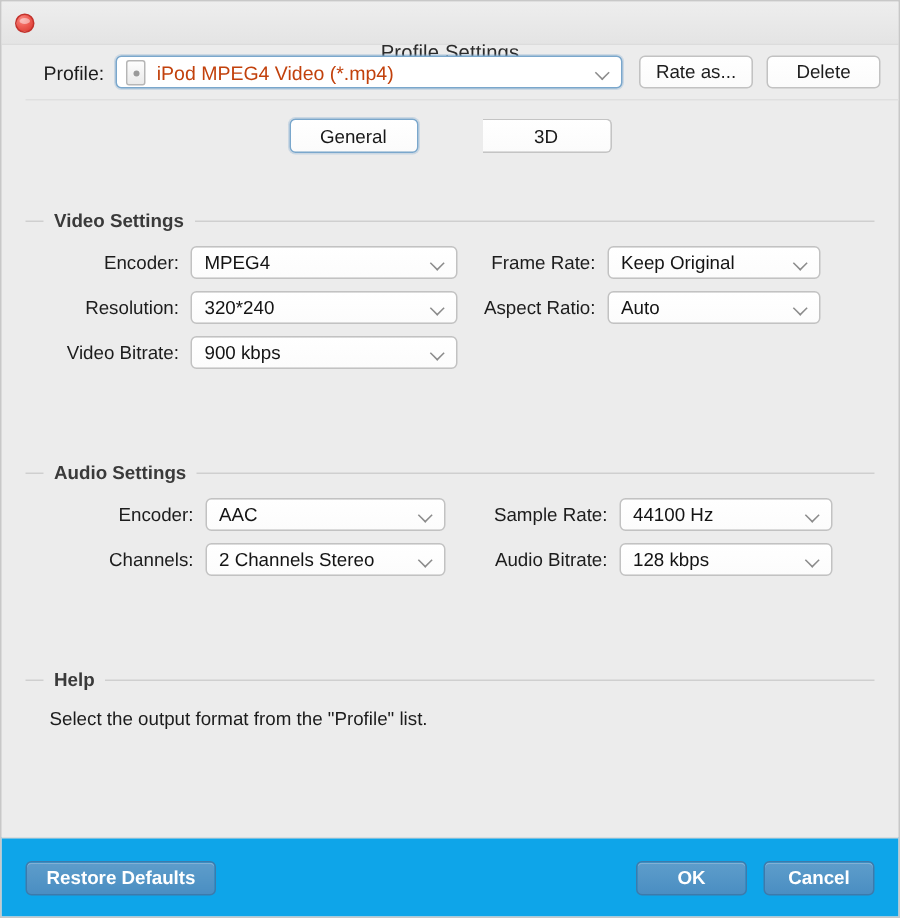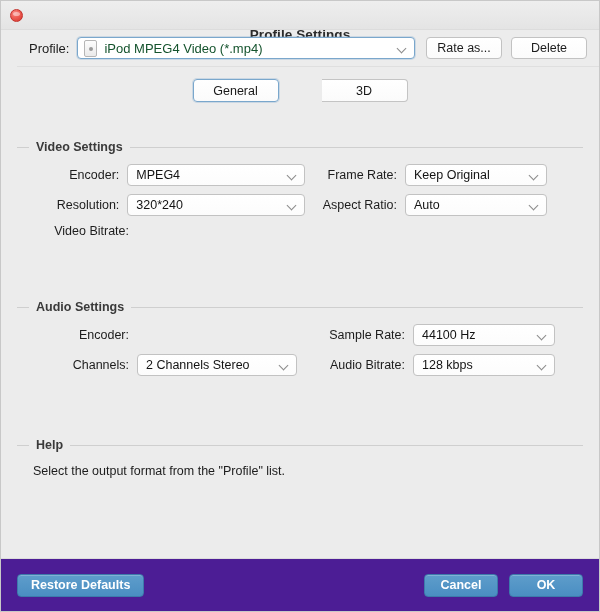--- a/index.html
+++ b/index.html
@@ -31,21 +31,21 @@
     position: relative;
     height: 28px;
     background: linear-gradient(to bottom, #eeeeee 0%, #e4e4e4 100%);
     border-bottom: 1px solid #dcdcdc;
     display: flex;
     align-items: center;
     justify-content: center;
   }
   .title-text {
     font-size: 13.5px;
-    font-weight: bold;
+    font-weight: normal;
     color: #2b2b2b;
     letter-spacing: 0.1px;
     margin-top: 39px;
   }
   .close-btn {
     position: absolute;
     left: 9px;
     top: 8px;
     width: 13px;
     height: 13px;
@@ -115,21 +115,21 @@
     top: 55%;
     transform: translate(-50%, -50%);
     width: 4px;
     height: 4px;
     border-radius: 50%;
     background: #9a9a9a;
   }
   .profile-value {
     flex: 1;
     font-size: 13px;
-    color: #14532d;
+    color: #c2410c;
     white-space: nowrap;
     overflow: hidden;
   }
   .chev {
     flex: none;
     width: 11px;
     height: 7px;
     position: relative;
   }
   .chev::before {
@@ -292,21 +292,21 @@
   }
 
   
   .footer {
     position: absolute;
     left: 0;
     right: 0;
     bottom: 0;
     height: 53px;
     border-top: 1px solid #dcdcdc;
-    background: #4c1d95;
+    background: #0ea5e9;
     display: flex;
     align-items: center;
     padding: 0 16px;
     box-sizing: border-box;
   }
   .blue-btn {
     height: 23px;
     min-width: 74px;
     padding: 0 13px;
     background: linear-gradient(to bottom, #5e9dcb 0%, #4a8ec2 100%);
@@ -393,40 +393,48 @@
           <div class="dd dd-w-right">
             <span class="dd-value">Auto</span>
             <span class="chev"></span>
           </div>
         </div>
       </div>
 
       <div class="form-row">
         <div class="col col-left">
           <span class="field-label lbl-w-video">Video Bitrate:</span>
+          <div class="dd dd-w-video">
+            <span class="dd-value">900 kbps</span>
+            <span class="chev"></span>
+          </div>
         </div>
         <div class="col col-right"></div>
       </div>
 
     </div>
   </div>
 
   <div class="sec-gap-2"></div>
 
   <div class="group">
     <div class="group-head">
       <span class="group-rule-left"></span>
       <span class="group-title">Audio Settings</span>
       <span class="group-rule-right"></span>
     </div>
     <div class="group-body">
 
       <div class="form-row">
         <div class="col col-left">
           <span class="field-label lbl-w-audio">Encoder:</span>
+          <div class="dd dd-w-audio">
+            <span class="dd-value">AAC</span>
+            <span class="chev"></span>
+          </div>
         </div>
         <div class="col col-right">
           <span class="field-label lbl-w-sample">Sample Rate:</span>
           <div class="dd dd-w-right">
             <span class="dd-value">44100 Hz</span>
             <span class="chev"></span>
           </div>
         </div>
       </div>
 
@@ -457,17 +465,17 @@
       <span class="group-rule-left"></span>
       <span class="group-title">Help</span>
       <span class="group-rule-right"></span>
     </div>
     <div class="help-text">Select the output format from the "Profile" list.</div>
   </div>
 
   <div class="footer">
     <button class="blue-btn">Restore Defaults</button>
     <span class="spacer"></span>
+    <button class="blue-btn">OK</button>
     <button class="blue-btn">Cancel</button>
-    <button class="blue-btn">OK</button>
   </div>
 
 </div>
 
 </body></html>

